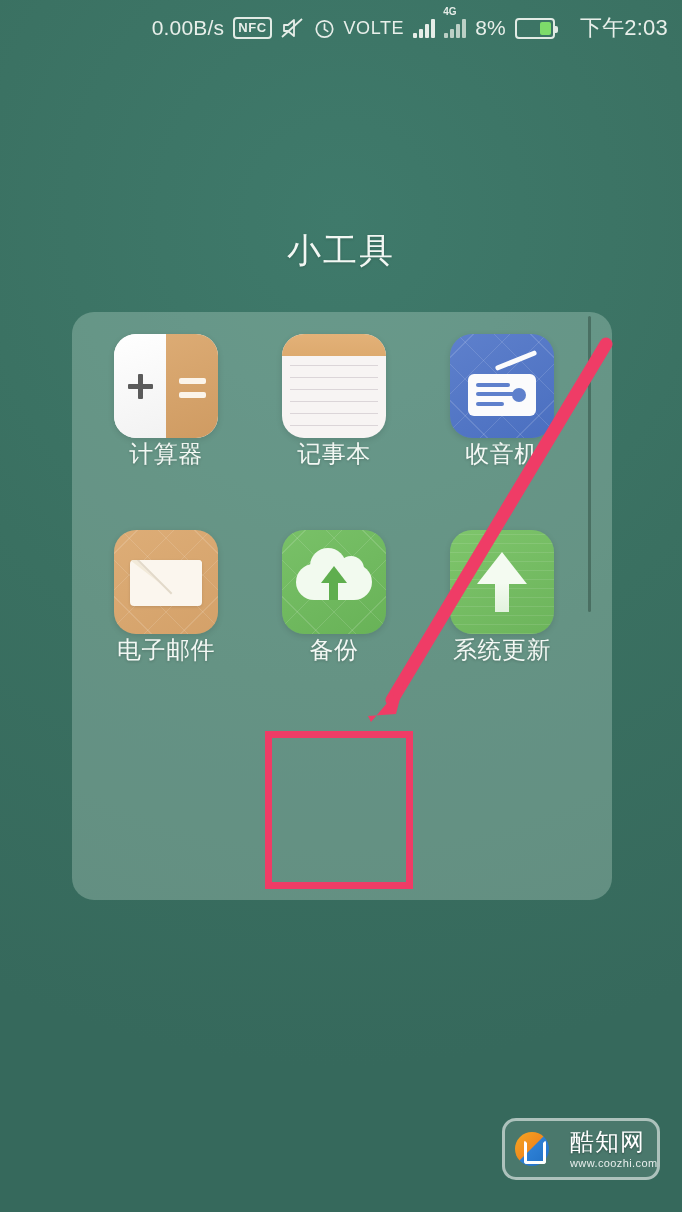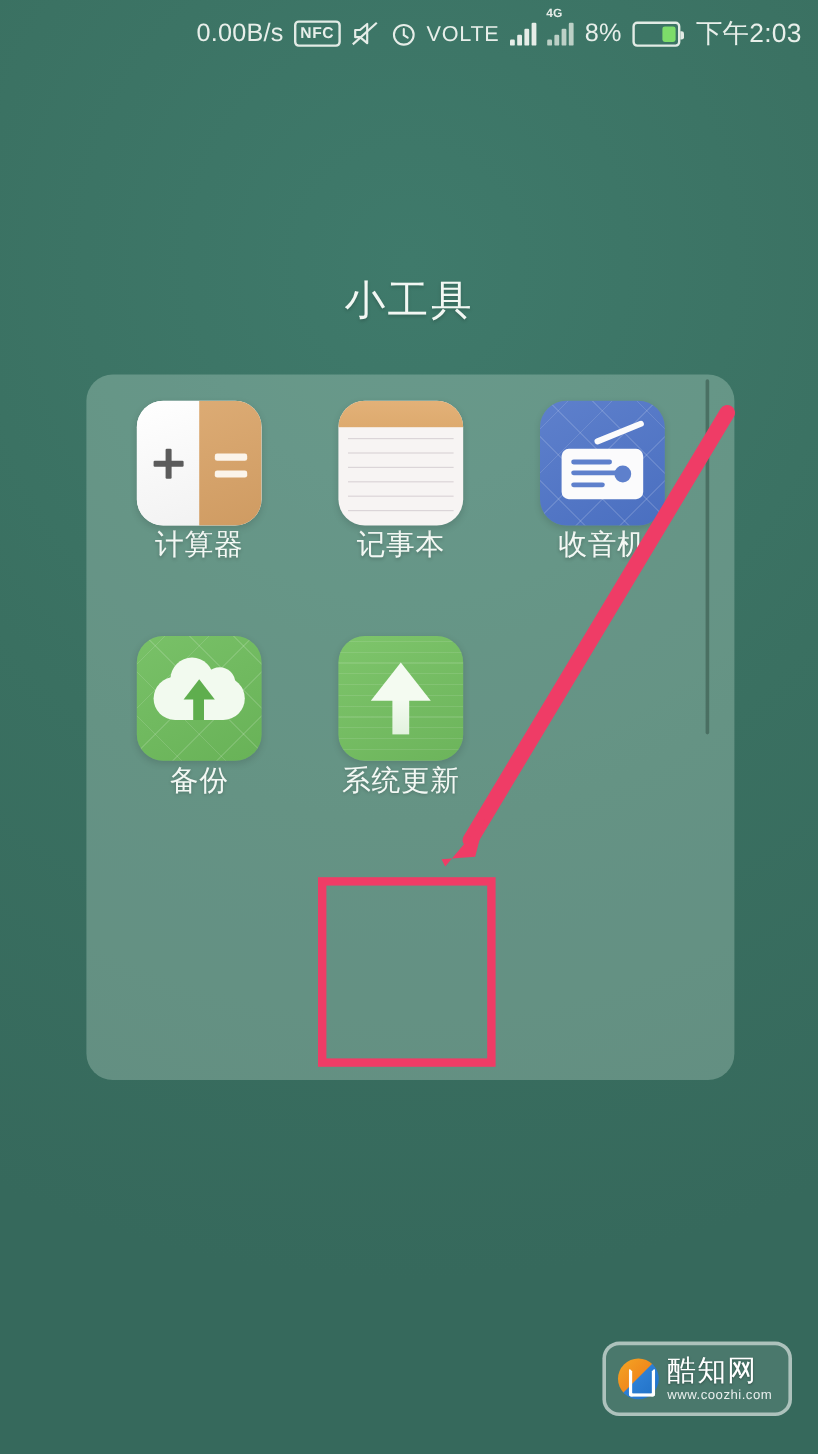--- a/index.html
+++ b/index.html
@@ -102,21 +102,21 @@
     border-radius: 0 2px 2px 0;
   }
   .battery .fill {
     height: 13px;
     width: 11px;
     margin-left: auto;
     background: #7ddc6a;
     border-radius: 2px;
   }
 
-  .clock { font-size: 22px; margin-left: 4px; }
+  .clock { font-size: 22px; margin-left: 16px; }
 
   
   .page-title {
     position: absolute;
     top: 228px;
     left: 0;
     width: 682px;
     text-align: center;
     color: #f2f7f3;
     font-size: 34px;
@@ -418,21 +418,21 @@
   }
   .wm-logo::after {
     content: "";
     position: absolute;
     left: 9px; top: 8px;
     width: 16px; height: 18px;
     border: 3px solid #ffffff;
     border-radius: 3px;
     border-top-color: transparent;
   }
-  .wm-text { margin-left: 7px; line-height: 1; }
+  .wm-text { margin-left: 21px; line-height: 1; }
   .wm-cn {
     color: #ffffff; font-size: 24px; letter-spacing: 1px;
     text-shadow: 0 1px 2px rgba(0,0,0,0.35);
     font-family: "DejaVu Sans", sans-serif;
   }
   .wm-url {
     color: rgba(255,255,255,0.88); font-size: 11px; margin-top: 4px; letter-spacing: 0.4px;
   }
 </style>
 </head>
@@ -543,20 +543,28 @@
         <span class="body">
           <span class="knob"></span>
           <span class="ln ln1"></span>
             <span class="ln ln2"></span>
             <span class="ln ln3"></span>
         </span>
       </div>
       <div class="app-label">收音机</div>
     </div>
 
+    <div class="app">
+      <div class="app-icon ic-mail quilt">
+        <span class="env">
+            <span class="flap"></span>
+          </span>
+      </div>
+      <div class="app-label">电子邮件</div>
+    </div>
 
     <div class="app">
       <div class="app-icon ic-backup quilt">
         <span class="cloud"></span>
         <span class="arw-s"></span>
           <span class="arw-h"></span>
       </div>
       <div class="app-label">备份</div>
     </div>
 

